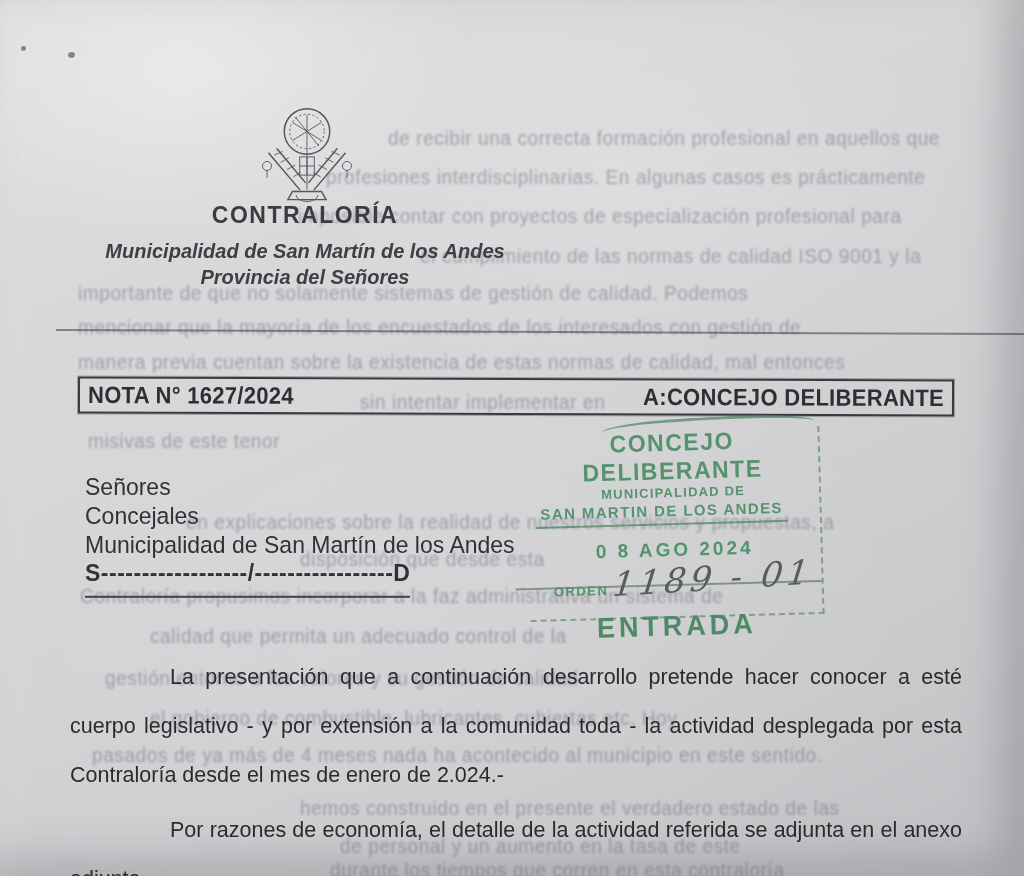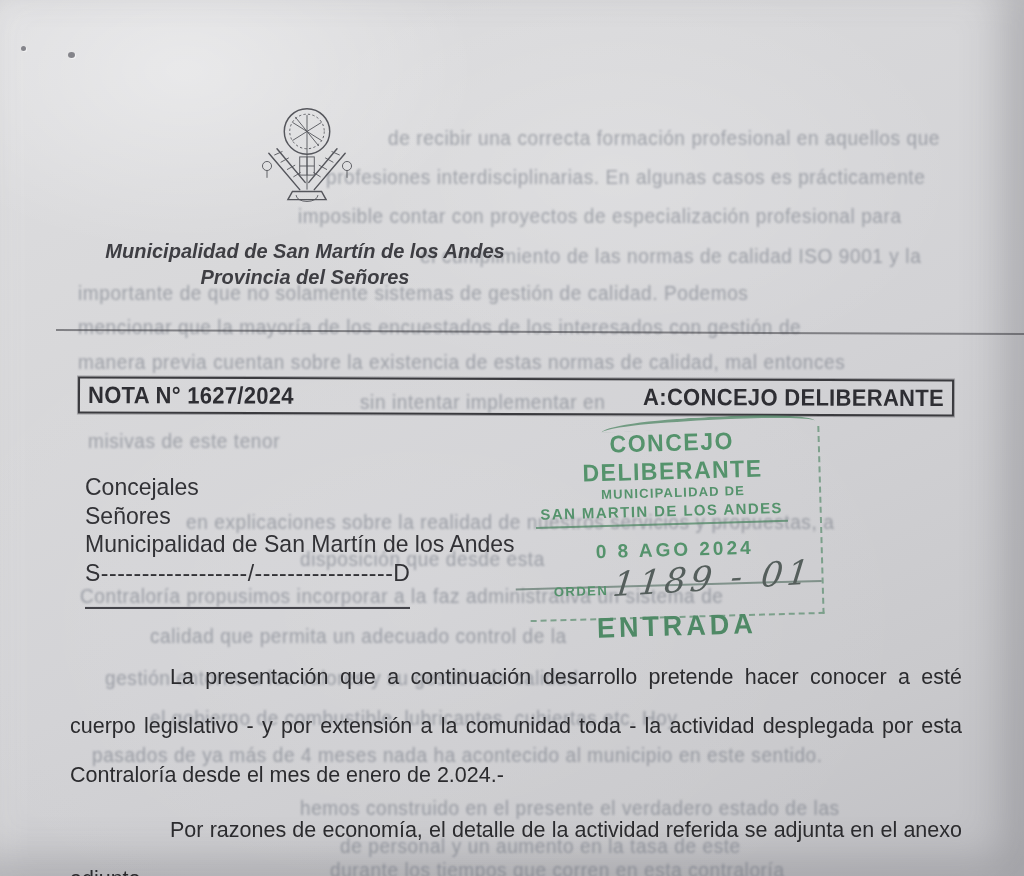--- a/index.html
+++ b/index.html
@@ -119,21 +119,21 @@
     font-size:34px;color:#4b5552;letter-spacing:4px;
     transform:skewX(-10deg) rotate(-2deg);
   }
   .stamp .entrada{font-size:27px;font-weight:bold;letter-spacing:4px;margin-top:4px;color:#45845d;transform:scaleY(1.05);}
 
   
   .recipient{
     position:absolute;left:85px;top:474px;
     font-size:23px;color:#323236;line-height:28px;transform:scaleY(1.03);
   }
-  .recipient .sd{letter-spacing:.5px;border-bottom:2px solid #44444a;display:inline-block;padding-bottom:19px;}
+  .recipient .sd{letter-spacing:.5px;border-bottom:2px solid #44444a;display:inline-block;padding-bottom:8px;font-weight:bold;}
 
   
   .para{
     position:absolute;left:70px;width:892px;
     font-size:21.5px;color:#2b2b2e;line-height:47px;
     text-align:justify;text-indent:100px;
     transform:scaleY(1.04);
   }
   .p1{top:634px;}
   .p2{top:786px;}
@@ -183,20 +183,21 @@
     <rect class="thin" x="52" y="56" width="16" height="20"></rect>
     <path class="thin" d="M52 66 h16 M60 56 v20"></path>
     <circle class="thin" cx="16" cy="66" r="5"></circle>
     <path class="thin" d="M16 71 v8"></path>
     <circle class="thin" cx="104" cy="66" r="5"></circle>
     <path class="thin" d="M104 71 v8"></path>
     <path class="ln" d="M44 94 h32 l5 9 h-42 z"></path>
     <path class="thin" d="M48 98 a12 7 0 0 0 24 0"></path>
   </svg>
 
+  <div class="org-name">CONTRALORÍA</div>
   <div class="org-sub">
     <div>Municipalidad de San Martín de los Andes</div>
     <div>Provincia del Señores</div>
   </div>
 
   <div class="nota-bar">
     <span class="left">NOTA N° 1627/2024</span>
     <span class="right">A:CONCEJO DELIBERANTE</span>
   </div>
 
@@ -208,22 +209,22 @@
     <div class="date">0 8  AGO  2024</div>
     <div class="orden-row">
       <div class="orden-rule"></div>
       <span class="orden-label">ORDEN</span>
       <span class="orden-value">1189 - 01</span>
     </div>
     <div class="entrada">ENTRADA</div>
   </div>
 
   <div class="recipient">
+    <div>Señores</div>
     <div>Concejales</div>
-    <div>Señores</div>
     <div>Municipalidad de San Martín de los Andes</div>
     <div><span class="sd">S------------------/-----------------D</span></div>
   </div>
 
   <p class="para p1">La presentación que a continuación desarrollo pretende hacer conocer a esté cuerpo legislativo - y por extensión a la comunidad toda - la actividad desplegada por esta Contraloría desde el mes de enero de 2.024.-</p>
   <p class="para p2">Por razones de economía, el detalle de la actividad referida se adjunta en el anexo adjunto.</p>
 
 </div>
 
 </body></html>

